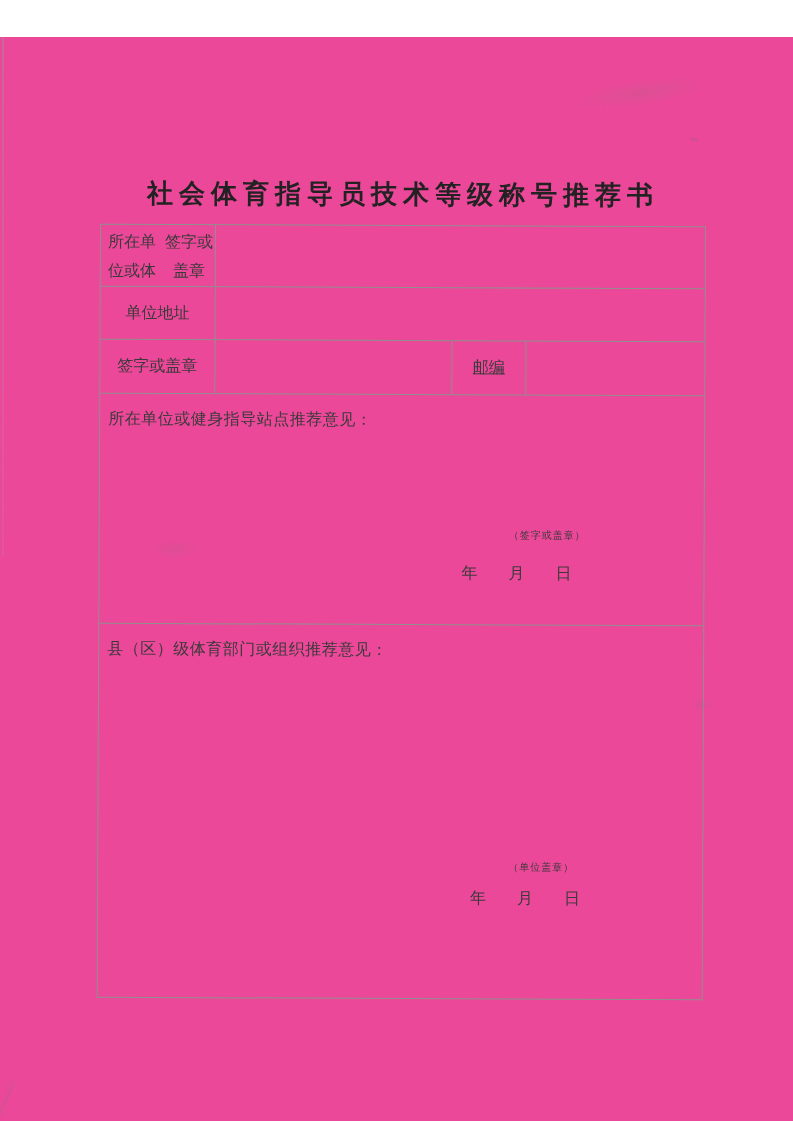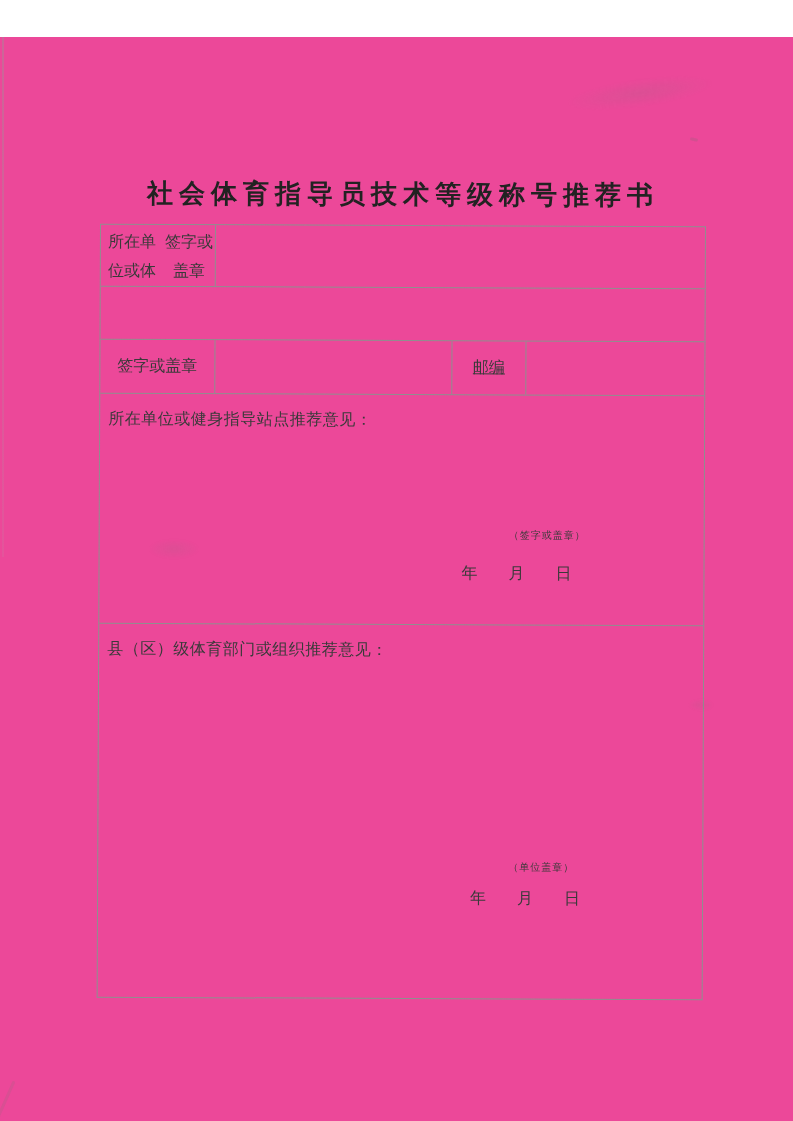--- a/index.html
+++ b/index.html
@@ -96,20 +96,21 @@
 
       <div class="row r1">
         <div class="cell br label-col two-line">
           <span>所在单位或体</span>
           <span>签字或盖章</span>
         </div>
         <div class="cell grow"></div>
       </div>
 
       <div class="row r2">
+        <div class="cell br label-col">单位地址</div>
         <div class="cell grow"></div>
       </div>
 
       <div class="row r3">
         <div class="cell br label-col">签字或盖章</div>
         <div class="cell br phone-value"></div>
         <div class="cell br postal-label">邮编</div>
         <div class="cell grow"></div>
       </div>
 

